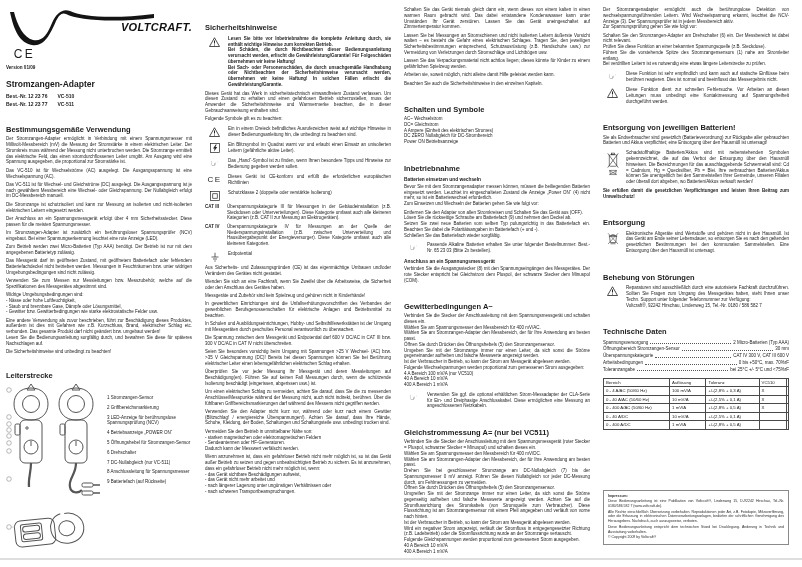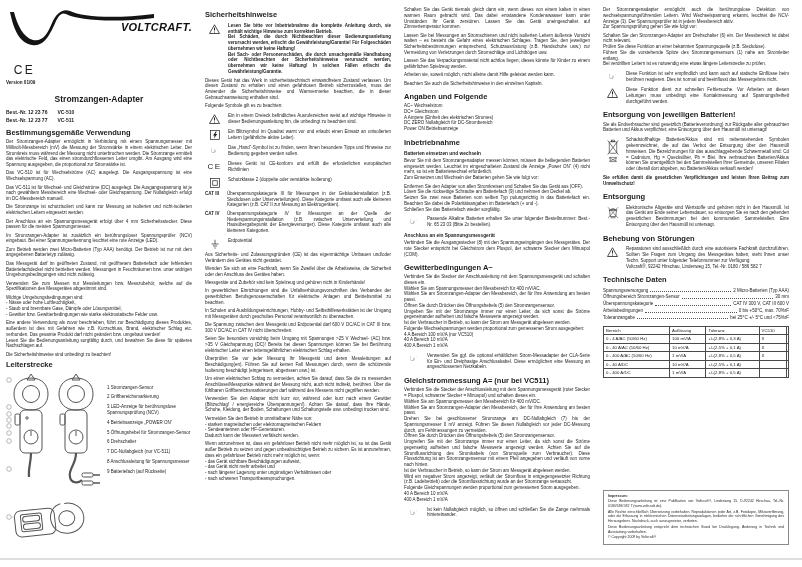--- a/index.html
+++ b/index.html
@@ -10,24 +10,24 @@
   
   .logo-row{position:relative;height:46px;text-align:left;}
   .swoosh{position:absolute;left:0;top:2px;}
   .brand{position:absolute;right:0;top:13px;font-size:11px;font-weight:bold;font-style:italic;letter-spacing:.3px;color:#101010;white-space:nowrap;}
   .docline{display:flex;justify-content:space-between;align-items:flex-start;margin-top:10px;text-align:left;}
   .doctitle{font-size:9.5px;font-weight:bold;letter-spacing:1.7px;white-space:nowrap;}
   .dmark{font-size:9px;letter-spacing:0;margin-right:2px;}
   .ceblock{text-align:right;}
   .ce{font-size:12px;letter-spacing:2.5px;font-weight:400;}
   .version{font-size:4.6px;font-weight:bold;margin-top:2px;text-align:right;}
-  .prodtitle{font-size:8.5px;font-weight:bold;margin:8px 0 4px;text-align:center;}
+  .prodtitle{font-size:8.5px;font-weight:bold;margin:8px 0 4px;text-align:left;}
   .orderline{display:flex;gap:10px;font-size:5px;font-weight:bold;margin-bottom:1.5px;text-align:left;}
   
-  .h2{font-size:7.5px;font-weight:bold;margin:4px 0 2px;line-height:1.1;text-align:left;}
+  .h2{font-size:7.5px;font-weight:bold;margin:17px 0 2px;line-height:1.1;text-align:left;}
   .h3{font-size:4.8px;font-weight:bold;margin:2px 0 1px;text-align:left;}
   .p{margin:0 0 2.6px;white-space:pre-line;}
   .bold{font-weight:bold;}
   .pline{margin:0;}
   .note{display:flex;gap:4px;margin:1.5px 0 3px;}
   .note .icon{flex:0 0 19px;display:flex;flex-direction:column;align-items:center;gap:1px;padding-top:1px;}
   .ntext{flex:1;white-space:pre-line;}
   .cat{display:flex;gap:3px;margin:0 0 2.6px;}
   .clabel{flex:0 0 19px;font-weight:bold;}
   .specs{margin:1px 0 2px;}
@@ -250,21 +250,21 @@
         <div class="p">Verwenden Sie den Adapter nicht kurz vor, während oder kurz nach einem Gewitter (Blitzschlag! / energiereiche Überspannungen!). Achten Sie darauf, dass Ihre Hände, Schuhe, Kleidung, der Boden, Schaltungen und Schaltungsteile usw. unbedingt trocken sind.</div>
         <div class="p"><div class="pline">Vermeiden Sie den Betrieb in unmittelbarer Nähe von:</div><div class="pline">- starken magnetischen oder elektromagnetischen Feldern</div><div class="pline">- Sendeantennen oder HF-Generatoren.</div><div class="pline">Dadurch kann der Messwert verfälscht werden.</div></div>
         <div class="p"><div class="pline">Wenn anzunehmen ist, dass ein gefahrloser Betrieb nicht mehr möglich ist, so ist das Gerät außer Betrieb zu setzen und gegen unbeabsichtigten Betrieb zu sichern. Es ist anzunehmen, dass ein gefahrloser Betrieb nicht mehr möglich ist, wenn:</div><div class="pline">- das Gerät sichtbare Beschädigungen aufweist,</div><div class="pline">- das Gerät nicht mehr arbeitet und</div><div class="pline">- nach längerer Lagerung unter ungünstigen Verhältnissen oder</div><div class="pline">- nach schweren Transportbeanspruchungen.</div></div>
       </div>
     <div class="col">
         <div class="p">Schalten Sie das Gerät niemals gleich dann ein, wenn dieses von einem kalten in einen warmen Raum gebracht wird. Das dabei entstandene Kondenswasser kann unter Umständen Ihr Gerät zerstören. Lassen Sie das Gerät uneingeschaltet auf Zimmertemperatur kommen.</div>
         <div class="p">Lassen Sie bei Messungen an Stromschienen und nicht isolierten Leitern äußerste Vorsicht walten – es besteht die Gefahr eines elektrischen Schlages. Tragen Sie, den jeweiligen Sicherheitsbestimmungen entsprechend, Schutzausrüstung (z.B. Handschuhe usw.) zur Vermeidung von Verletzungen durch Stromschläge und Lichtbögen usw.</div>
         <div class="p">Lassen Sie das Verpackungsmaterial nicht achtlos liegen; dieses könnte für Kinder zu einem gefährlichen Spielzeug werden.</div>
         <div class="p">Arbeiten sie, soweit möglich, nicht alleine damit Hilfe geleistet werden kann.</div>
         <div class="p">Beachten Sie auch die Sicherheitshinweise in den einzelnen Kapiteln.</div>
-        <div class="h2">Angaben und Folgende</div>
+        <div class="h2">Schalten und Symbole</div>
         <div class="p"><div class="pline">AC~ Wechselstrom</div><div class="pline">DC= Gleichstrom</div><div class="pline">A Ampere (Einheit des elektrischen Stromes)</div><div class="pline">DC ZERO Nullabgleich für DC-Strombereich</div><div class="pline">Power ON Betriebsanzeige</div></div>
         <div class="h2">Inbetriebnahme</div>
         <div class="h3">Batterien einsetzen und wechseln</div>
         <div class="p">Bevor Sie mit dem Stromzangenadapter messen können, müssen die beiliegenden Batterien eingesetzt werden. Leuchtet im eingeschalteten Zustand die Anzeige „Power ON“ (4) nicht mehr, so ist ein Batteriewechsel erforderlich.
 Zum Einsetzen und Wechseln der Batterien gehen Sie wie folgt vor:</div>
         <div class="p">Entfernen Sie den Adapter von allen Stromkreisen und Schalten Sie das Gerät aus (OFF).
 Lösen Sie die rückseitige Schraube am Batteriefach (9) und nehmen den Deckel ab.
 Setzen Sie zwei neue Batterien vom selben Typ polungsrichtig in das Batteriefach ein. Beachten Sie dabei die Polaritätsangaben im Batteriefach (+ und -).
 Schließen Sie das Batteriefach wieder sorgfältig.</div>
         <div class="note">

